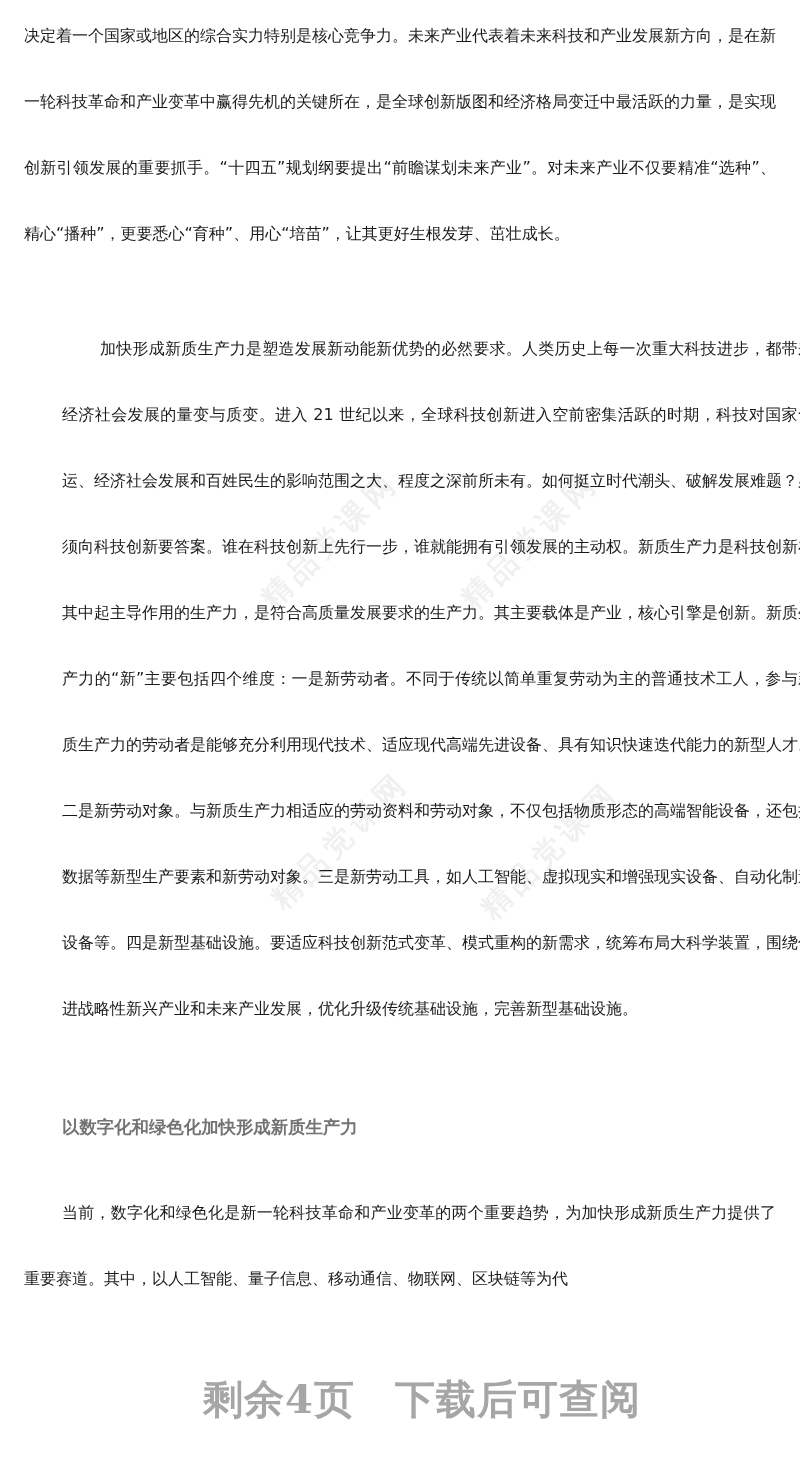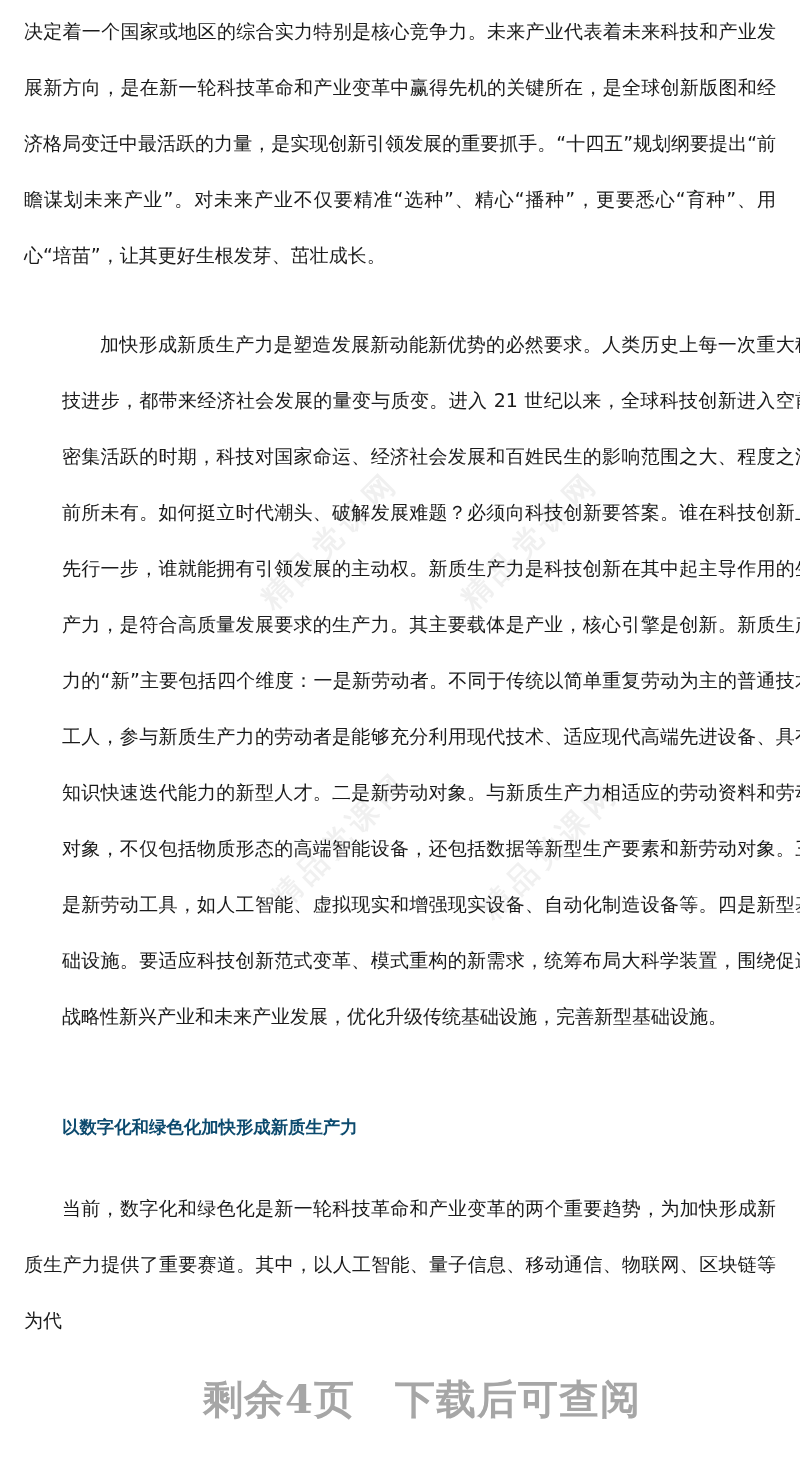--- a/index.html
+++ b/index.html
@@ -16,38 +16,38 @@
       color: #1a1a1a;
     }
     .page {
       position: absolute;
       left: 24px;
       top: 0;
       width: 752px;
     }
     .para {
       margin: 0;
-      font-size: 19px;
-      line-height: 56px;
+      font-size: 16px;
+      line-height: 66px;
       letter-spacing: 0px;
       text-align: justify;
       text-justify: inter-character;
       word-break: break-all;
     }
     .p1 { position: absolute; top: 3px; left: 0; width: 752px; }
     .p2 { position: absolute; top: 316px; left: 0; width: 752px; text-indent: 38px; margin-left: 38px; }
     .heading {
       position: absolute;
       top: 1100px;
       left: 38px;
       margin: 0;
       font-size: 17.4px;
       line-height: 54px;
       font-weight: bold;
-      color: #0c4a6e;
+      color: #737373;
     }
     .p3 { position: absolute; top: 1180px; left: 0; width: 752px; text-indent: 38px; }
     .watermark {
       position: absolute;
       color: rgba(0,0,0,0.06);
       font-size: 30px;
       font-weight: bold;
       transform: rotate(-45deg);
       white-space: nowrap;
       pointer-events: none;

